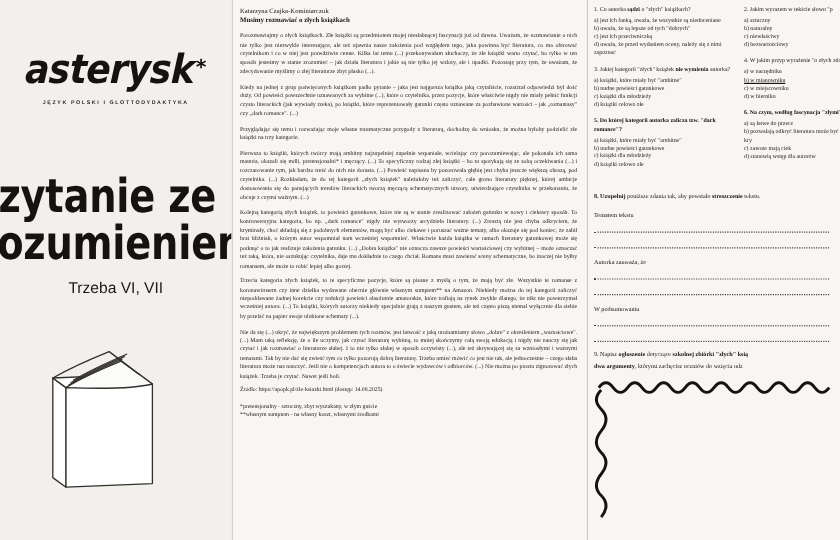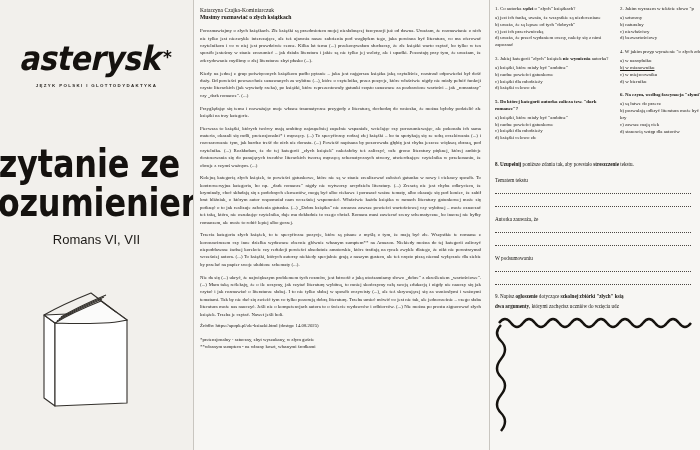--- a/index.html
+++ b/index.html
@@ -211,21 +211,21 @@
         <span class="brand-word">asterysk</span><span class="brand-star">*</span>
       </div>
       <div class="brand-tagline">JĘZYK POLSKI I GLOTTODYDAKTYKA</div>
     </div>
 
     <div class="worksheet-title">
       <div class="wt-line">czytanie ze</div>
       <div class="wt-line">zrozumieniem</div>
     </div>
 
-    <div class="worksheet-grade">Romans VI, VII</div>
+    <div class="worksheet-grade">Trzeba VI, VII</div>
 
     <div class="book-art">
       <svg viewBox="0 0 150 135" width="150" height="135" aria-hidden="true">
         <g fill="#ffffff" stroke="#33302c" stroke-width="1.1" stroke-linejoin="round">
           <path d="M16,33 L16,116 L27,124 L27,41 Z"></path>
           <path d="M27,41 L27,124 L99,121 L99,38 Z"></path>
           <path d="M16,33 L27,41 L99,38 L88,30 Z"></path>
           <path d="M27,41 C40,33 58,25 73,19 L99,38 C84,42 55,42 27,41 Z" fill="#fbfbfa"></path>
           <path d="M29,39 C42,31 60,23 74,17" fill="none"></path>
           <path d="M31,37 C44,29 62,21 76,15" fill="none"></path>

